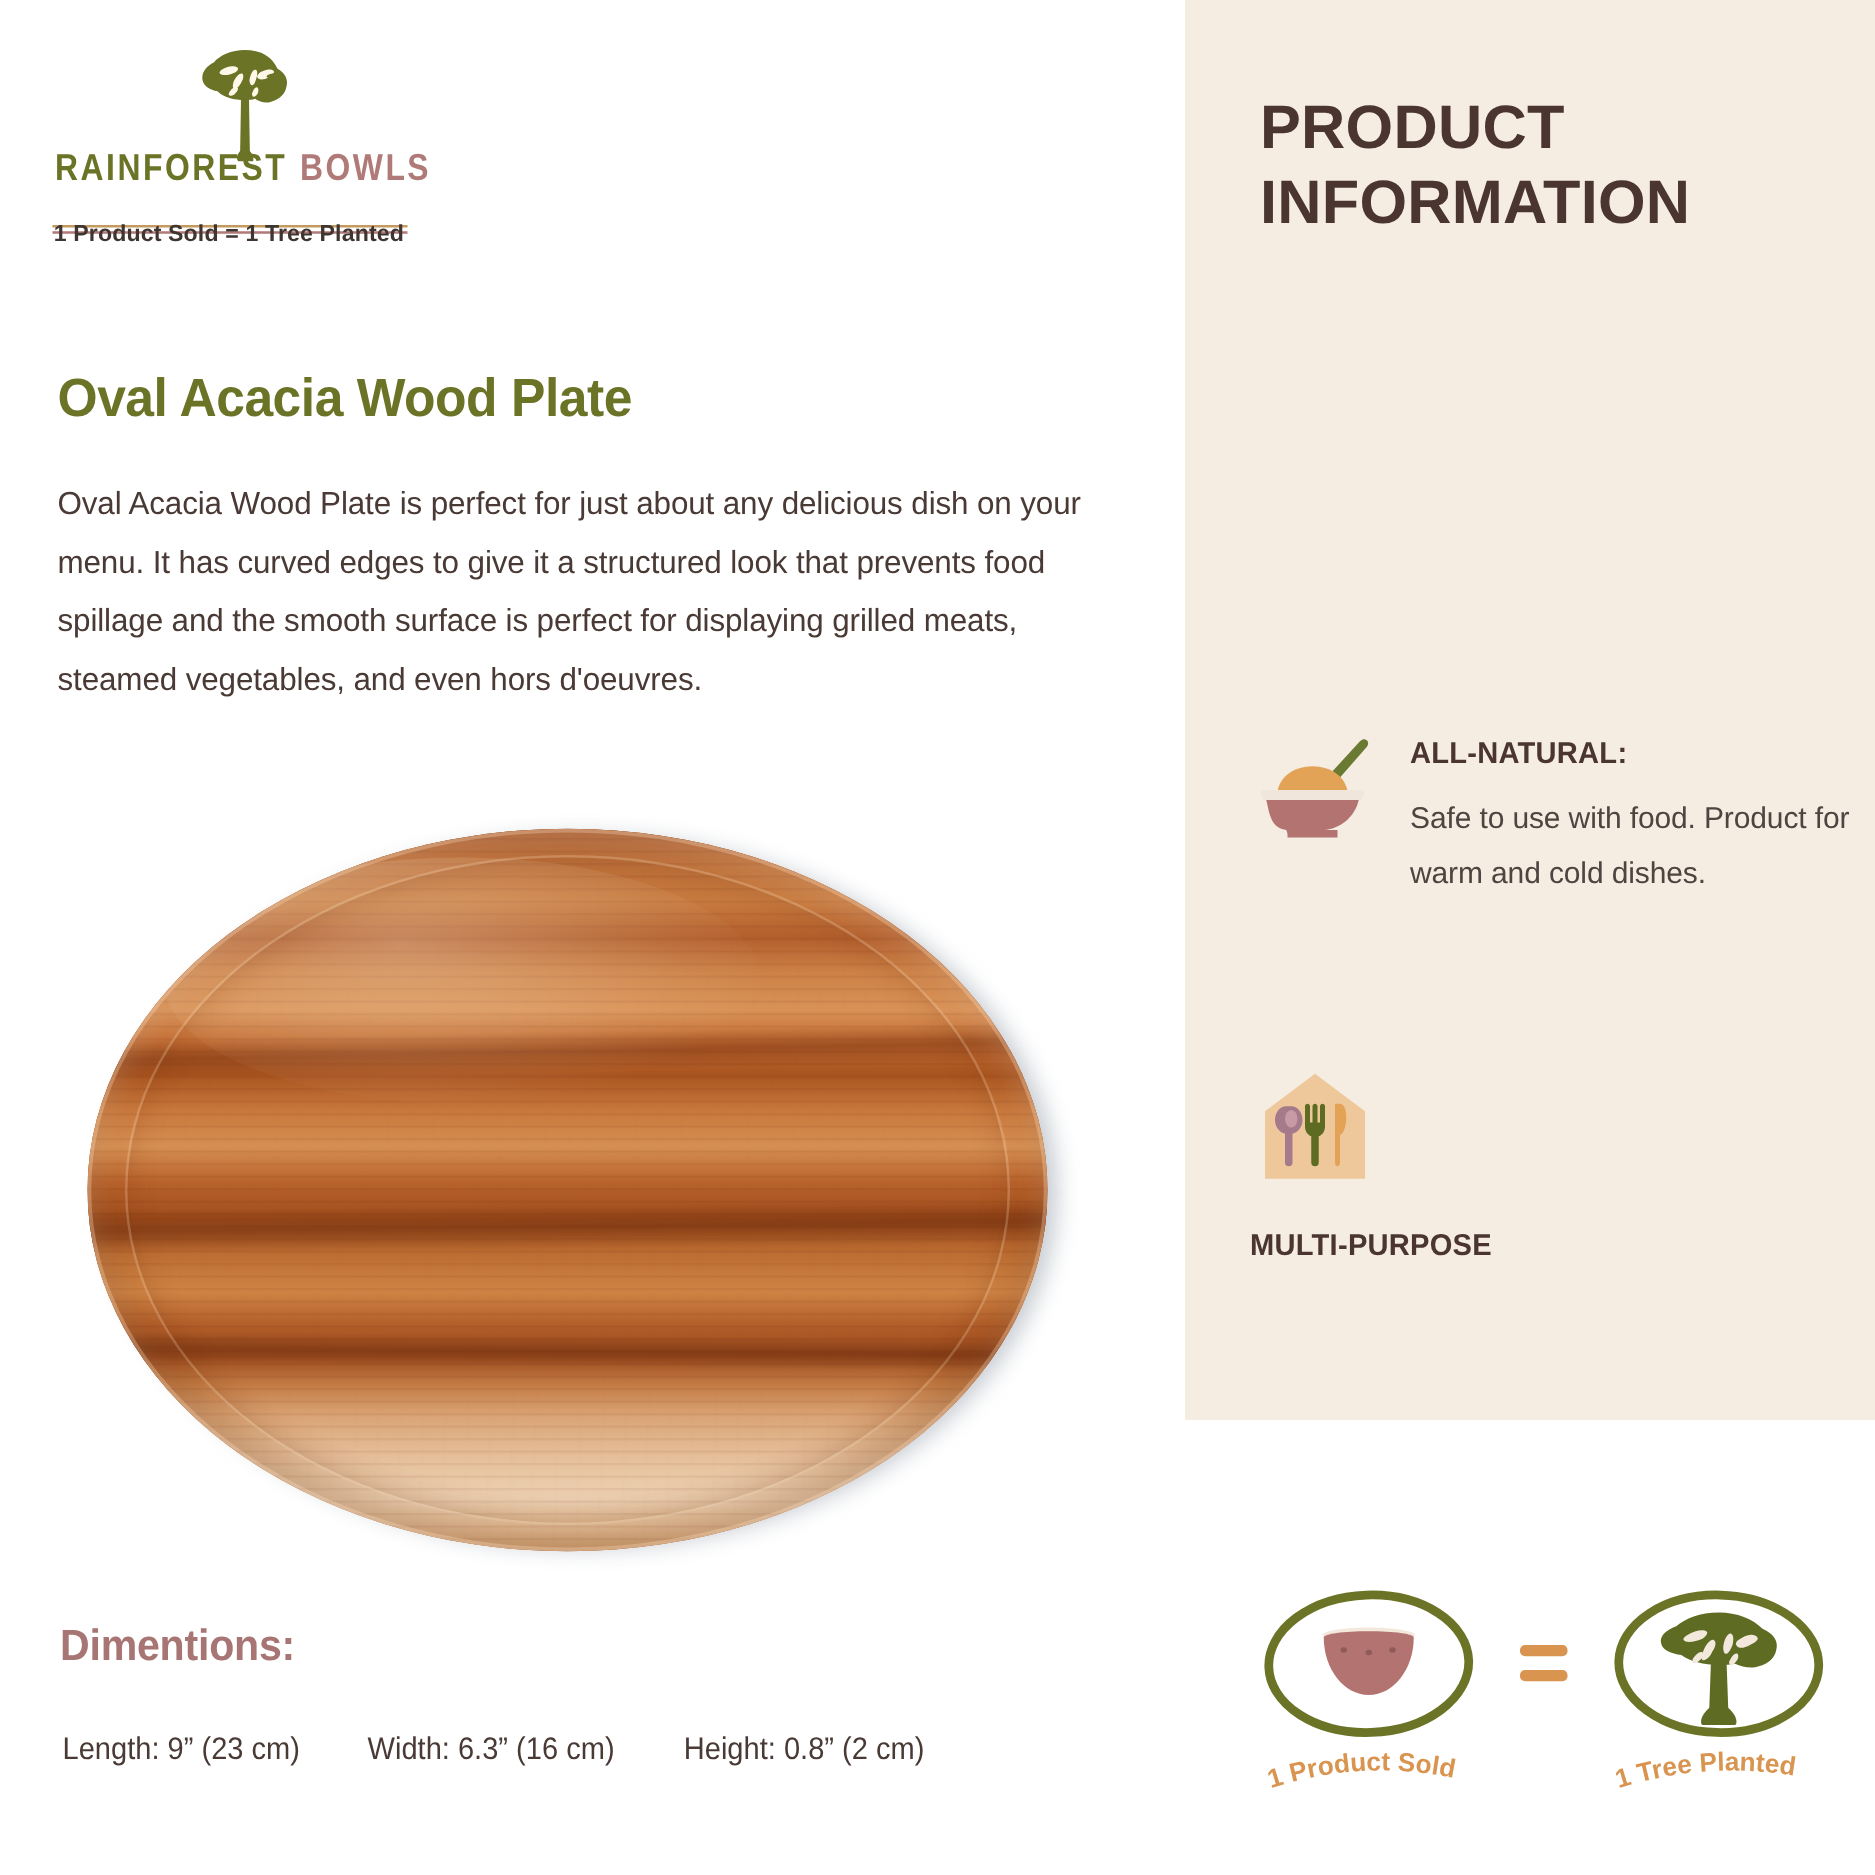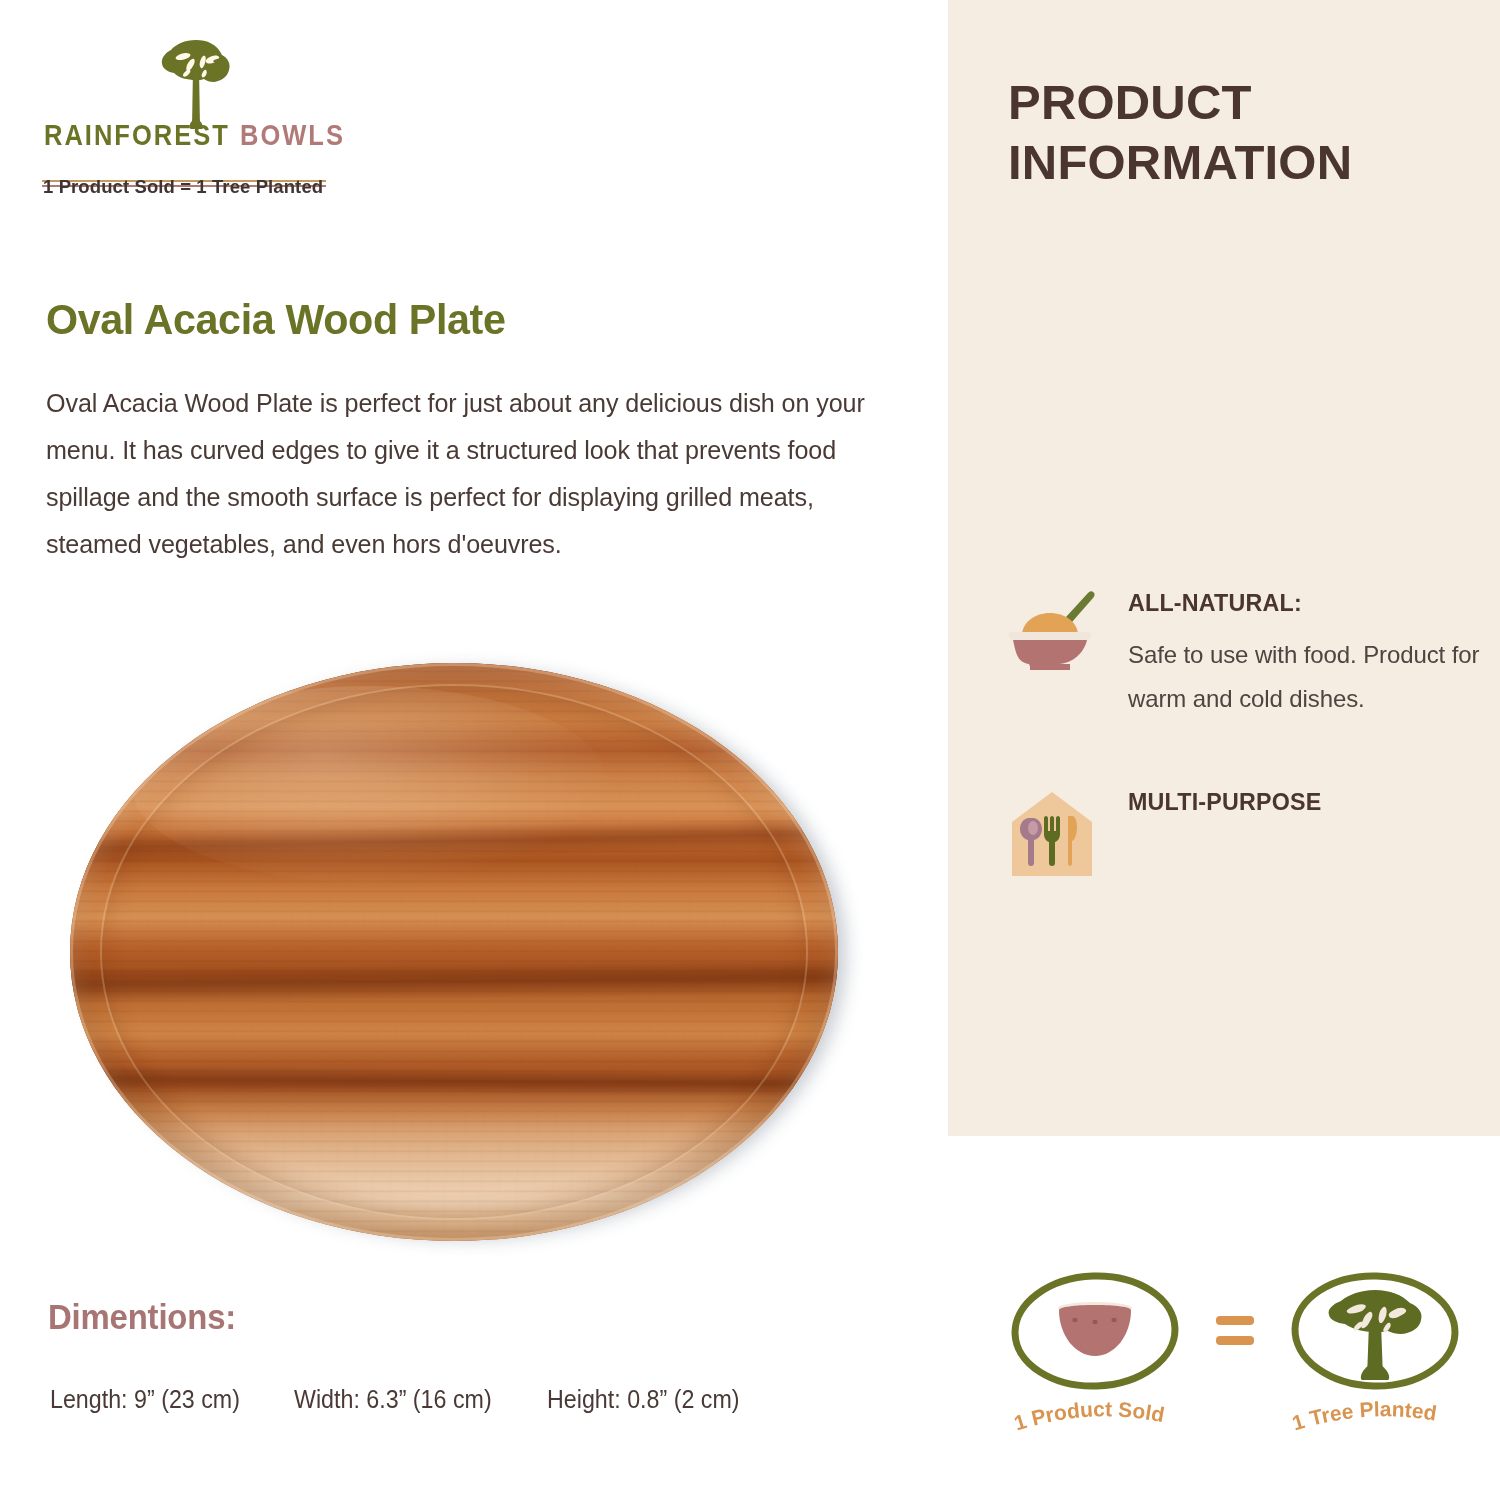--- a/index.html
+++ b/index.html
@@ -356,21 +356,21 @@
           <path fill="#b37370" d="M13 55h74c-3 13-14 23-28 24l-2 5H31l-2-5c-12-2-13-11-16-24z"></path>
           <path fill="#b37370" d="M30 79h40v6H30z"></path>
         </svg>
       </div>
       <div class="feature-text">
         <div class="feature-title">ALL-NATURAL:</div>
         <div class="feature-body">Safe to use with food. Product for warm and cold dishes.</div>
       </div>
     </div>
 
-    <div class="feature" style="top:784px;">
+    <div class="feature" style="top:851px;flex-direction:column;">
       <div class="feature-icon">
         <svg width="104" height="104" viewBox="0 0 104 104">
           <path fill="#eec89b" d="M52 8l40 30v54H12V38z"></path>
           <path fill="#a57a8a" d="M33 34c5 0 9 5 9 11s-4 10-8 11v23c0 2-1 3-3 3s-3-1-3-3V56c-4-1-8-5-8-11s4-11 9-11z"></path>
           <ellipse fill="#c79aa6" cx="33" cy="44" rx="5" ry="7"></ellipse>
           <path fill="#5e6b22" d="M46 32c1 0 2 1 2 2v13h2V34c0-1 1-2 2-2s2 1 2 2v13h2V34c0-1 1-2 2-2s2 1 2 2v16c0 4-2 7-5 8v21c0 2-1 3-3 3s-3-1-3-3V58c-3-1-5-4-5-8V34c0-1 1-2 2-2z"></path>
           <path fill="#e3a356" d="M72 32c3 0 5 4 5 11s-2 13-5 14v22c0 2-1 3-2 3s-2-1-2-3V32z"></path>
         </svg>
       </div>
       <div class="feature-text">

